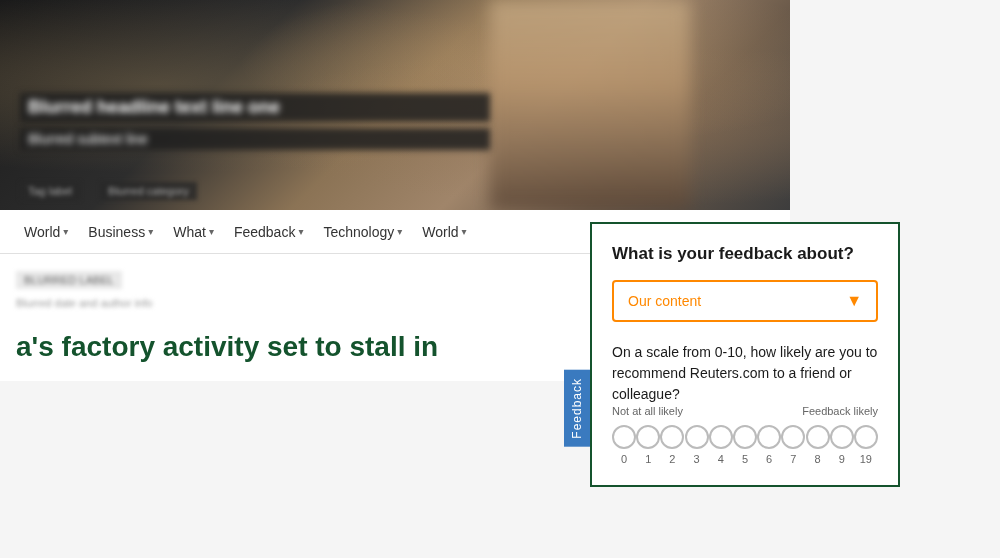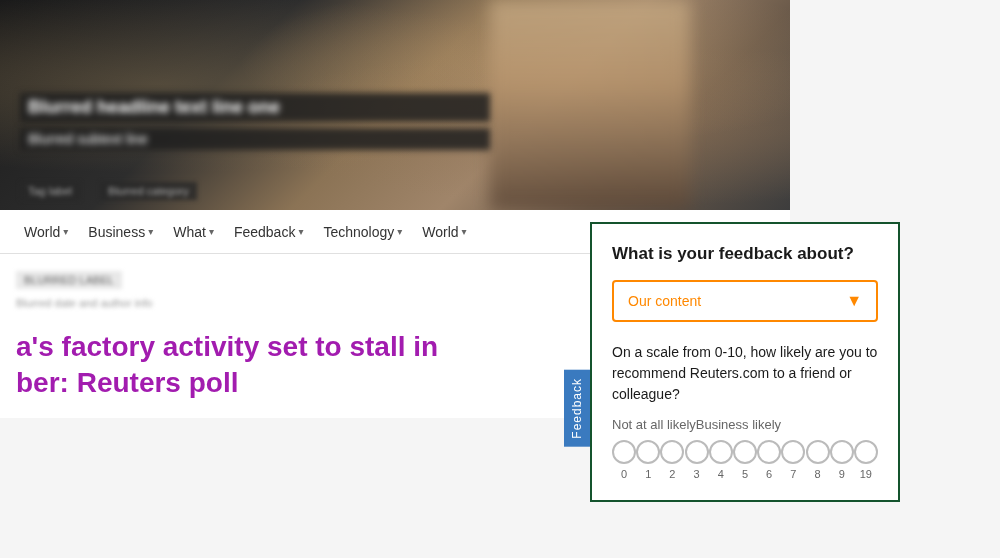--- a/index.html
+++ b/index.html
@@ -122,21 +122,21 @@
     .article-meta {
       color: #999;
       font-size: 11px;
       margin-bottom: 8px;
       filter: blur(2px);
     }
 
     .article-title {
       font-size: 28px;
       font-weight: bold;
-      color: #a21caf;
+      color: #14532d;
       line-height: 1.3;
       margin-top: 20px;
     }
 
     
     .feedback-panel {
       position: absolute;
       top: 222px;
       right: 0;
       width: 310px;
@@ -172,26 +172,27 @@
 
     .feedback-dropdown-arrow {
       color: #ff8800;
       font-size: 16px;
     }
 
     .feedback-question {
       font-size: 14px;
       color: #1a1a1a;
       line-height: 1.5;
-      margin-bottom: 12px;
+      margin-bottom: 0;
     }
 
     .feedback-scale-labels {
       display: flex;
-      font-size: 13px;
+      justify-content: space-between;
+      font-size: 11px;
       color: #666;
       margin-bottom: 8px;
     }
 
     .feedback-circles {
       display: flex;
       justify-content: space-between;
       align-items: center;
       margin-bottom: 4px;
     }
@@ -319,21 +320,20 @@
         <span>World</span>
         <span class="nav-chevron">▾</span>
       </div>
     </div>
 
     <div class="content-area">
       <div class="article-label">BLURRED LABEL</div>
       <div class="article-meta">Blurred date and author info</div>
       <div class="article-title">
         <span>a's factory activity set to stall in</span><br>
-        <span>ber: Reuters poll</span>
       </div>
     </div>
 
   </div>
 
   <div class="feedback-side-tab">
     <span>Feedback</span>
   </div>
 
   <div class="feedback-panel">
@@ -341,21 +341,21 @@
 
     <div class="feedback-dropdown">
       <span class="feedback-dropdown-label">Our content</span>
       <span class="feedback-dropdown-arrow">▼</span>
     </div>
 
     <div class="feedback-question">On a scale from 0-10, how likely are you to recommend Reuters.com to a friend or colleague?</div>
 
     <div class="feedback-scale-labels">
       <span>Not at all likely</span>
-      <span>Business likely</span>
+      <span>Feedback likely</span>
     </div>
 
     <div class="feedback-circles">
       <div class="feedback-circle"></div>
       <div class="feedback-circle"></div>
       <div class="feedback-circle"></div>
       <div class="feedback-circle"></div>
       <div class="feedback-circle"></div>
       <div class="feedback-circle"></div>
       <div class="feedback-circle"></div>

